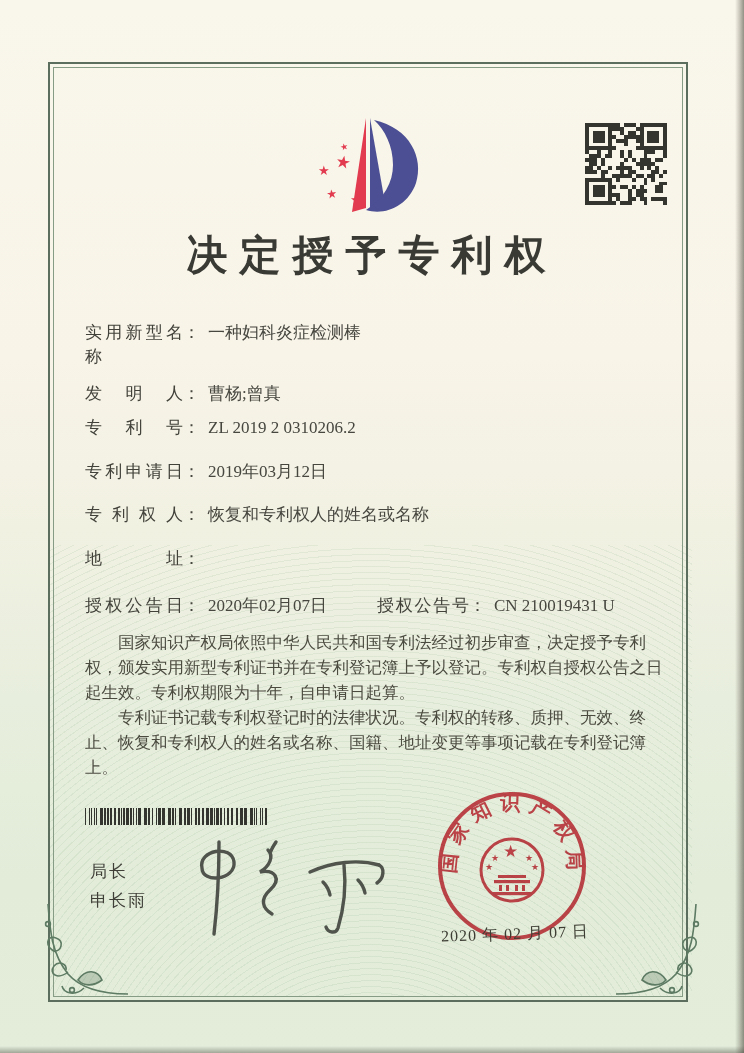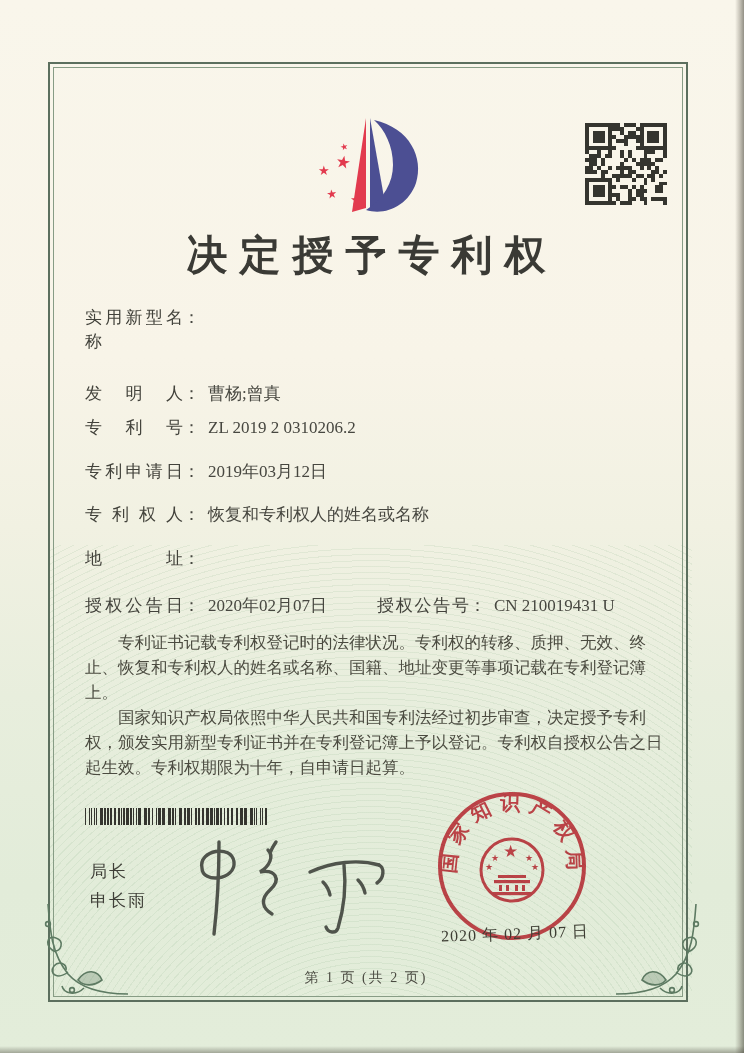--- a/index.html
+++ b/index.html
@@ -511,23 +511,24 @@
       <i style="background:#35352f"></i>
       <i style="background:transparent"></i>
       <i style="background:transparent"></i>
       <i style="background:transparent"></i>
       <i style="background:transparent"></i>
       <i style="background:#35352f"></i>
     </div>
 
   <div class="title">决定授予专利权</div>
 
-  <div class="row" style="top:306px">
+  <div class="row" style="top:321px">
     <span class="lab">实用新型名称</span>
       <span class="colon">：</span>
+    <span class="val">一种妇科炎症检测棒</span>
   </div>
   <div class="row" style="top:382px">
     <span class="lab">发明人</span>
       <span class="colon">：</span>
     <span class="val">曹杨;曾真</span>
   </div>
   <div class="row" style="top:416px">
     <span class="lab">专利号</span>
       <span class="colon">：</span>
     <span class="val">ZL 2019 2 0310206.2</span>
@@ -549,22 +550,22 @@
   <div class="row" style="top:594px">
     <span class="lab">授权公告日</span>
       <span class="colon">：</span>
     <span class="val">2020年02月07日</span>
     <span class="row2lab">授权公告号</span>
       <span class="colon">：</span>
     <span class="val">CN 210019431 U</span>
   </div>
 
   <div class="paras">
+    <p>国家知识产权局依照中华人民共和国专利法经过初步审查，决定授予专利权，颁发实用新型专利证书并在专利登记簿上予以登记。专利权自授权公告之日起生效。专利权期限为十年，自申请日起算。</p>
     <p>专利证书记载专利权登记时的法律状况。专利权的转移、质押、无效、终止、恢复和专利权人的姓名或名称、国籍、地址变更等事项记载在专利登记簿上。</p>
-    <p>国家知识产权局依照中华人民共和国专利法经过初步审查，决定授予专利权，颁发实用新型专利证书并在专利登记簿上予以登记。专利权自授权公告之日起生效。专利权期限为十年，自申请日起算。</p>
   </div>
 
   <div class="barcode" id="bc">
       <b style="left:0px;width:1px"></b>
       <b style="left:4px;width:1px"></b>
       <b style="left:6px;width:1px"></b>
       <b style="left:9px;width:1px"></b>
       <b style="left:11px;width:1px"></b>
       <b style="left:15px;width:3px"></b>
       <b style="left:19px;width:2px"></b>
@@ -675,17 +676,16 @@
       <path d="M14,2 C16,30 18,52 34,72 C48,88 70,92 94,92"></path>
       <path d="M22,50 C10,46 12,32 22,36 C31,39 27,50 20,49"></path>
       <path d="M34,70 C24,78 14,72 20,64 C25,58 33,62 32,68"></path>
       <path d="M44,78 C52,66 64,68 68,78 C60,84 50,85 44,78 Z" fill="#6f8d74" fill-opacity=".35"></path>
       <path d="M50,86 C42,94 30,92 28,84"></path>
       <circle cx="14" cy="22" r="2.4"></circle>
       <circle cx="38" cy="88" r="2.4"></circle>
     </svg>
   </div>
 
-  <div class="footer-page">第 1 页 (共 2 页)</div>
 
   <div class="edge-r"></div>
   <div class="edge-b"></div>
 </div>
 
 </body></html>

